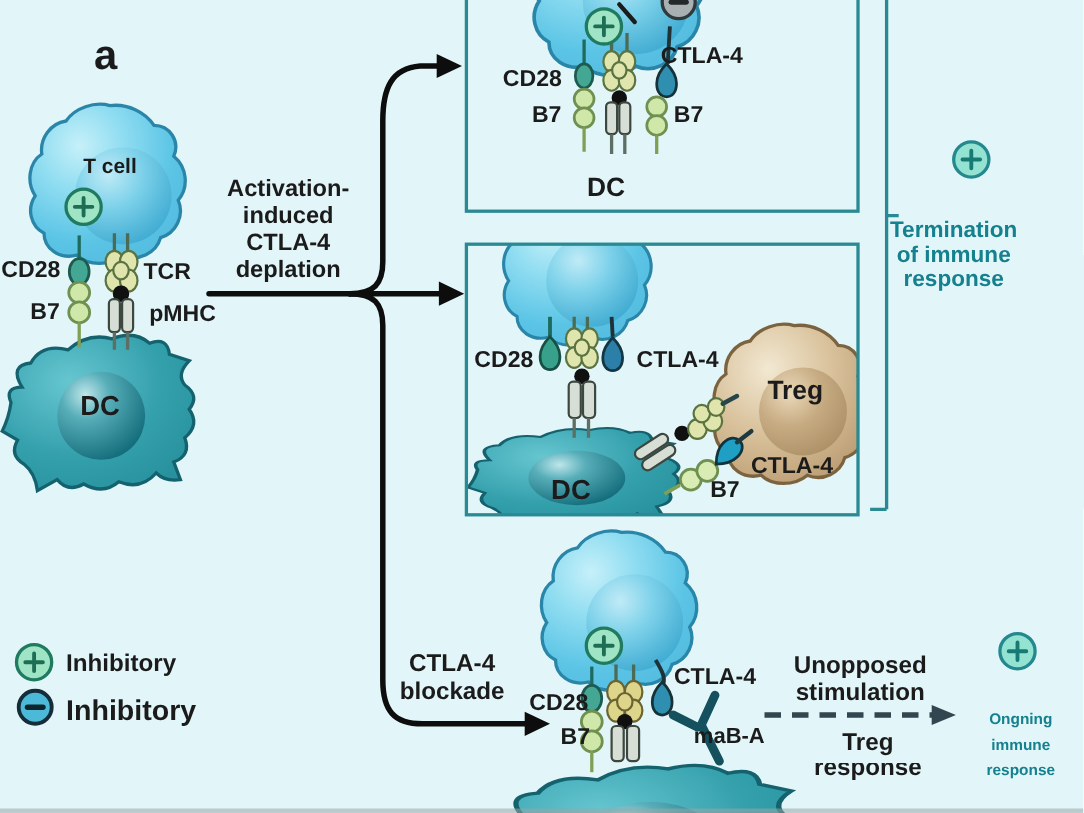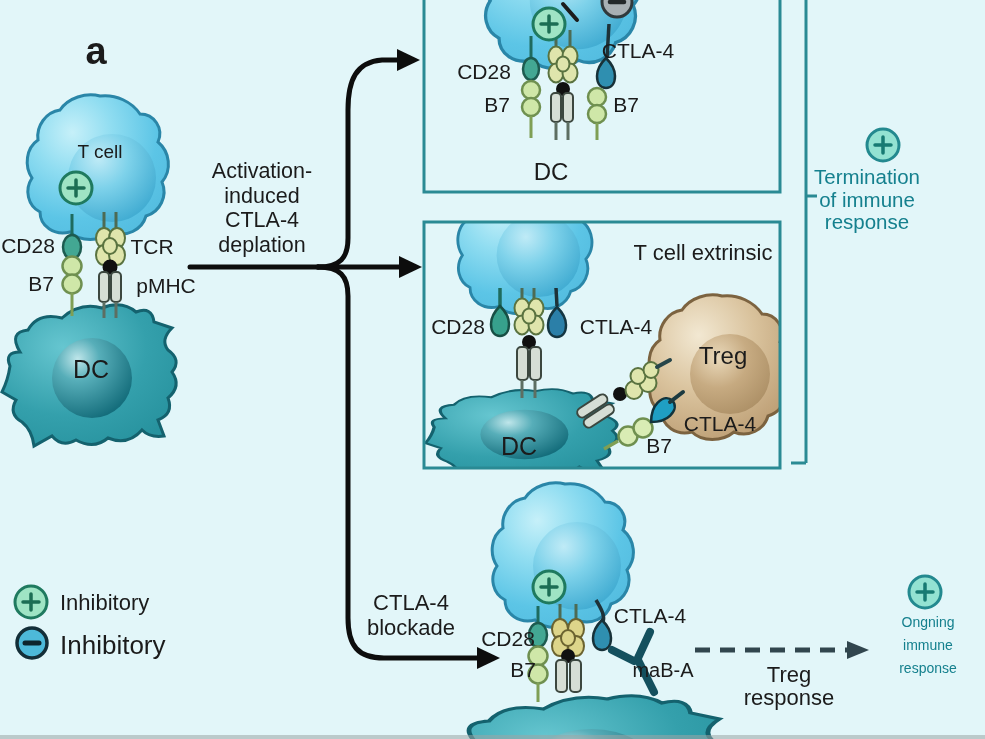--- a/index.html
+++ b/index.html
@@ -1,22 +1,22 @@
 <!DOCTYPE html>
 <html style="--background: #e2f6f9; --box_border: #2a8a94; --teal_text: #15808e; --black_text: #1b1b1b; --stimulatory_green: #9fe4c4; --inhibitory_blue: #4db9d9; --t_cell_blue: #6fcfe9; --dc_teal: #2e96a2; --treg_tan: #c8ab7f; --arrow_black: #0d0d0d;"><head>
 <meta charset="utf-8">
 <style>
   html,body{margin:0;padding:0;background:#fff;}
   #fig{position:relative;width:985px;height:739px;background:var(--background,#e2f6f9);overflow:hidden;
        font-family:"Liberation Sans",sans-serif;}
   #art{position:absolute;left:0;top:0;}
   .lbl{position:absolute;transform:translate(-50%,-50%);white-space:nowrap;text-align:center;
-       color:var(--black_text,#1b1b1b);line-height:1.12;}
+       color:var(--black_text,#1b1b1b);line-height:1.12;font-weight:bold;}
   .lines span{display:block;}
-  .teal{color:var(--teal_text,#15808e);}
+  .teal{color:var(--teal_text,#15808e);margin-top:32px;}
   .left-anchor{transform:translate(0,-50%);text-align:left;}
   #bottom-strip{position:absolute;left:0;top:735px;width:985px;height:4px;background:#9aa6a6;opacity:.55;}
 </style>
 </head>
 <body>
 
 <div id="fig">
 
 <svg id="art" width="985" height="739" viewBox="0 0 985 739">
   <defs>
@@ -297,21 +297,20 @@
 <span class="lbl" style="left:152px;top:247px;font-size:21px">TCR</span>
 <span class="lbl" style="left:166px;top:286px;font-size:21px">pMHC</span>
 <span class="lbl" style="left:91px;top:369px;font-size:25px">DC</span>
 
 <span class="lbl" style="left:484px;top:72px;font-size:21px">CD28</span>
 <span class="lbl" style="left:497px;top:105px;font-size:21px">B7</span>
 <span class="lbl" style="left:638px;top:51px;font-size:21px">CTLA-4</span>
 <span class="lbl" style="left:626px;top:105px;font-size:21px">B7</span>
 <span class="lbl" style="left:551px;top:172px;font-size:24px">DC</span>
 
-<span class="lbl" style="left:703px;top:253px;font-size:22px">T cell extrinsic</span>
 <span class="lbl" style="left:458px;top:327px;font-size:21px">CD28</span>
 <span class="lbl" style="left:616px;top:327px;font-size:21px">CTLA-4</span>
 <span class="lbl" style="left:723px;top:356px;font-size:24px">Treg</span>
 <span class="lbl" style="left:519px;top:446px;font-size:25px">DC</span>
 <span class="lbl" style="left:720px;top:424px;font-size:21px">CTLA-4</span>
 <span class="lbl" style="left:659px;top:446px;font-size:21px">B7</span>
 
 <div class="lbl lines teal" style="left:867px;top:200px;font-size:20.5px;line-height:22.5px">
   <span>Termination</span>
   <span>of immune</span>
@@ -321,20 +320,24 @@
 <div class="lbl lines" style="left:411px;top:615px;font-size:22px;line-height:25px">
   <span>CTLA-4</span>
   <span>blockade</span>
 </div>
 
 <span class="lbl" style="left:508px;top:639px;font-size:21px">CD28</span>
 <span class="lbl" style="left:523px;top:670px;font-size:21px">B7</span>
 <span class="lbl" style="left:650px;top:616px;font-size:21px">CTLA-4</span>
 <span class="lbl" style="left:663px;top:670px;font-size:20px">maB-A</span>
 
+<div class="lbl lines" style="left:782px;top:617px;font-size:22px;line-height:24px">
+  <span>Unopposed</span>
+  <span>stimulation</span>
+</div>
 <div class="lbl lines" style="left:789px;top:686px;font-size:22px;line-height:23px">
   <span>Treg</span>
   <span>response</span>
 </div>
 <div class="lbl lines teal" style="left:928px;top:645px;font-size:14px;line-height:23px">
   <span>Ongning</span>
   <span>immune</span>
   <span>response</span>
 </div>
 

